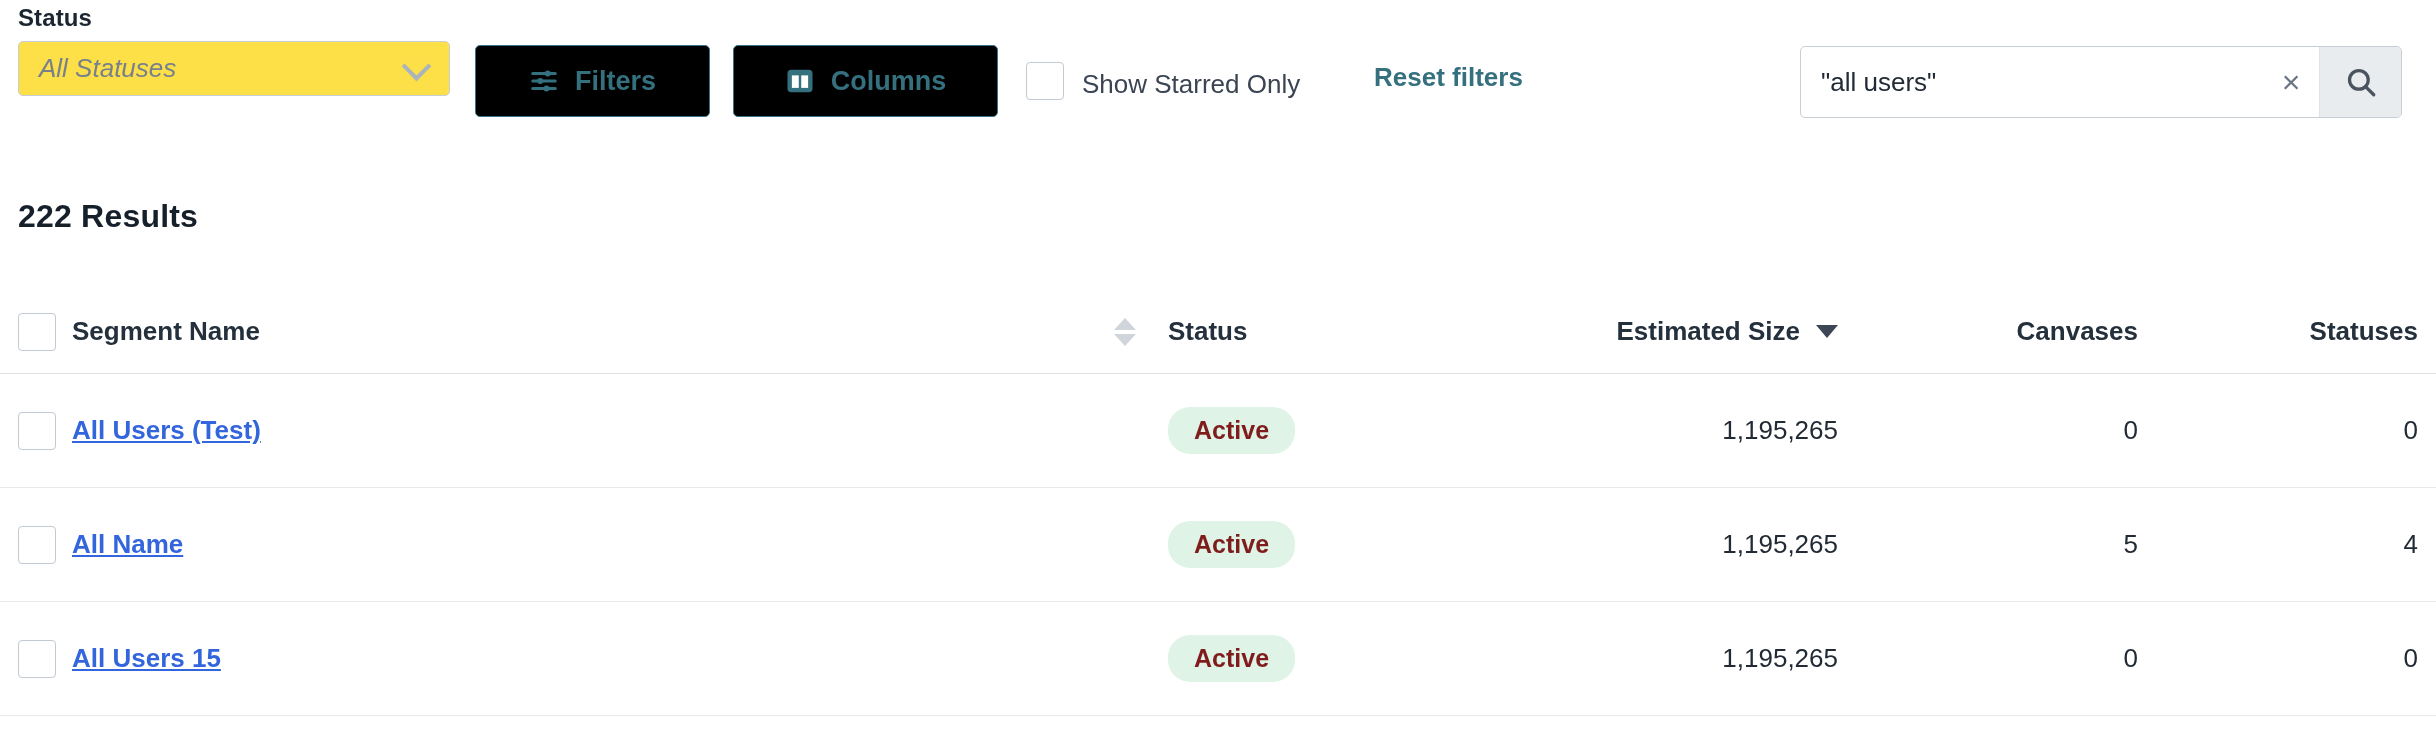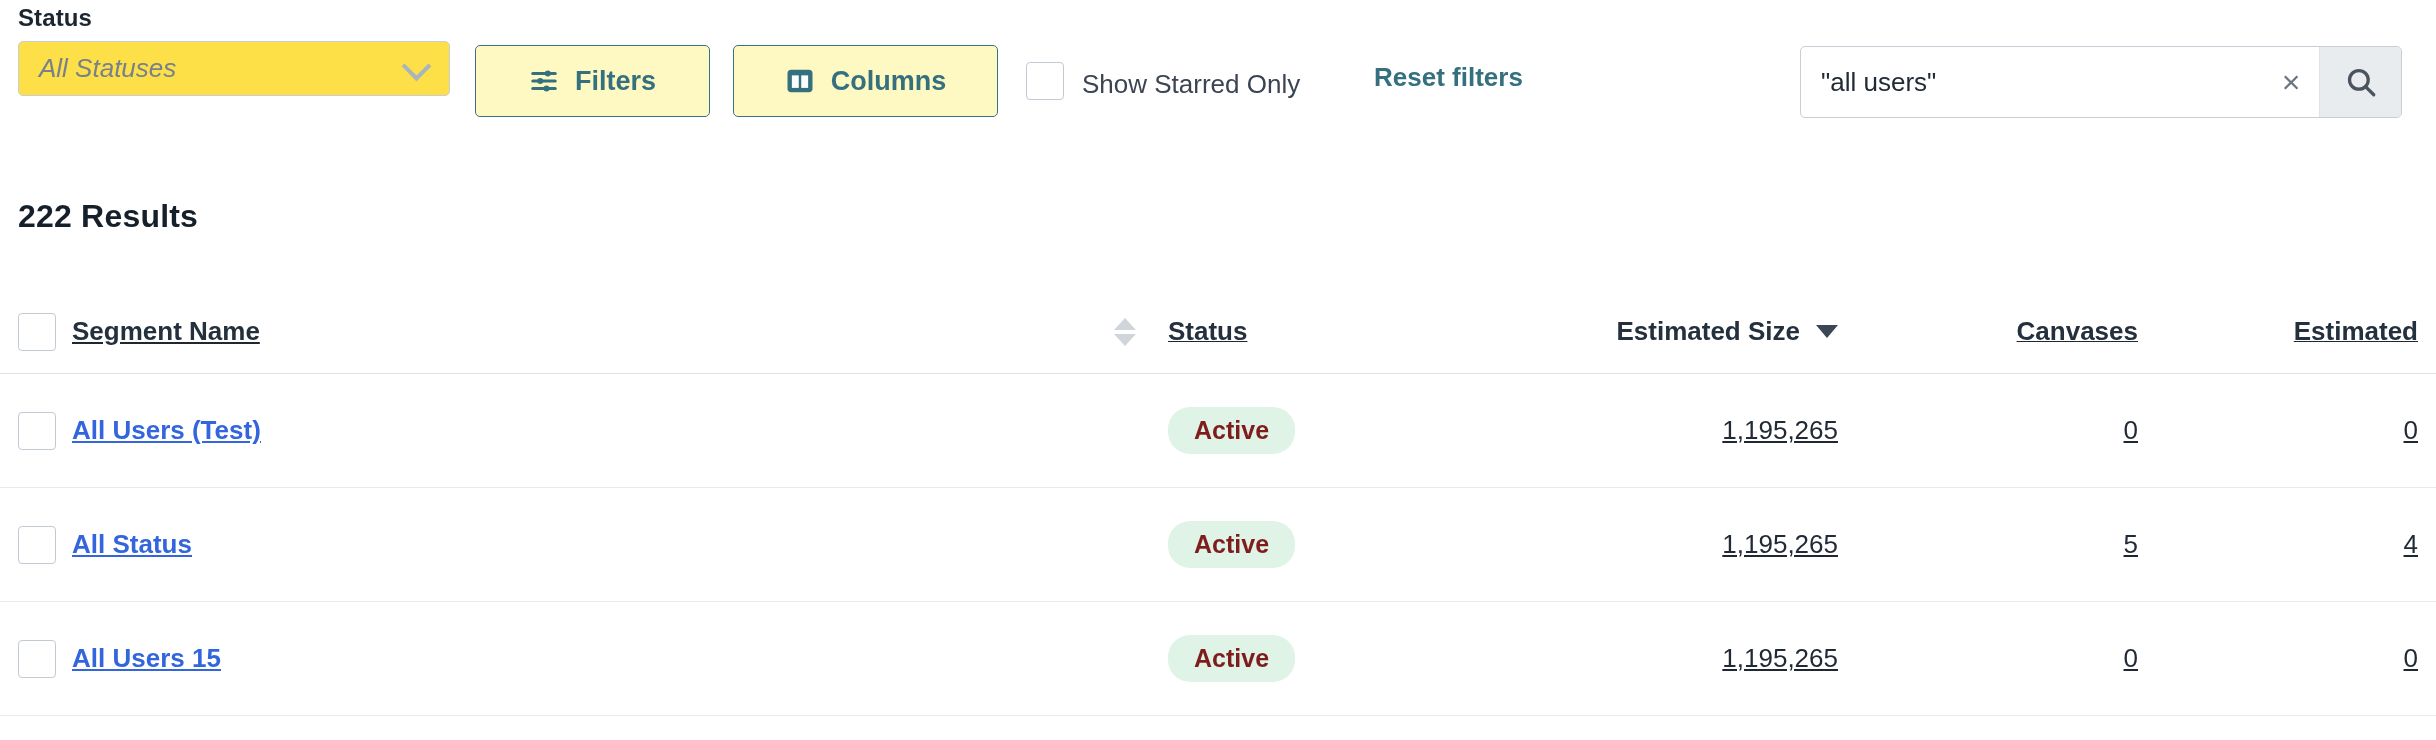--- a/index.html
+++ b/index.html
@@ -66,21 +66,21 @@
     border-bottom: 4.5px solid #aab4bd;
     transform: rotate(45deg);
   }
 
   .btn-outline {
     position: absolute;
     top: 45px;
     height: 72px;
     border: 1.8px solid #3b7283;
     border-radius: 5px;
-    background: #fef9c3;
+    background: #000000;
     display: flex;
     align-items: center;
     justify-content: center;
     gap: 16px;
     color: #35707f;
     font-size: 27px;
     font-weight: bold;
     cursor: pointer;
     padding: 0 24px;
   }
@@ -180,21 +180,20 @@
   
   .table { position: absolute; left: 0; top: 290px; width: 2436px; }
 
   .row {
     position: relative;
     display: flex;
     align-items: center;
     height: 114px;
     border-bottom: 1.5px solid #e8ebee;
     padding: 0 18px;
-    text-decoration: underline;
   }
   .row.header {
     height: 84px;
     border-bottom: 1.5px solid #dfe3e7;
     align-items: center;
   }
 
   .c-check { width: 54px; flex: none; display: flex; align-items: center; }
   .c-name  { flex: 1; display: flex; align-items: center; gap: 0; }
   .c-sort  { width: 86px; flex: none; display: flex; align-items: center; justify-content: center; }
@@ -342,21 +341,21 @@
       <div class="c-size">
         <span class="th th-sortable">
           <span>Estimated Size</span>
           <span class="caret-dn"></span>
         </span>
       </div>
       <div class="c-canv">
         <span class="th">Canvases</span>
       </div>
       <div class="c-camp">
-        <span class="th">Estimated</span>
+        <span class="th">Statuses</span>
       </div>
     </div>
 
     <div class="row">
       <div class="c-check">
         <span class="cbx"></span>
       </div>
       <div class="c-name">
         <a class="seg-link" href="#">All Users (Test)</a>
       </div>
@@ -367,21 +366,21 @@
       <div class="c-size num">1,195,265</div>
       <div class="c-canv num">0</div>
       <div class="c-camp num">0</div>
     </div>
 
     <div class="row">
       <div class="c-check">
         <span class="cbx"></span>
       </div>
       <div class="c-name">
-        <a class="seg-link" href="#">All Status</a>
+        <a class="seg-link" href="#">All Name</a>
       </div>
       <div class="c-sort"></div>
       <div class="c-status">
         <span class="badge">Active</span>
       </div>
       <div class="c-size num">1,195,265</div>
       <div class="c-canv num">5</div>
       <div class="c-camp num">4</div>
     </div>
 

